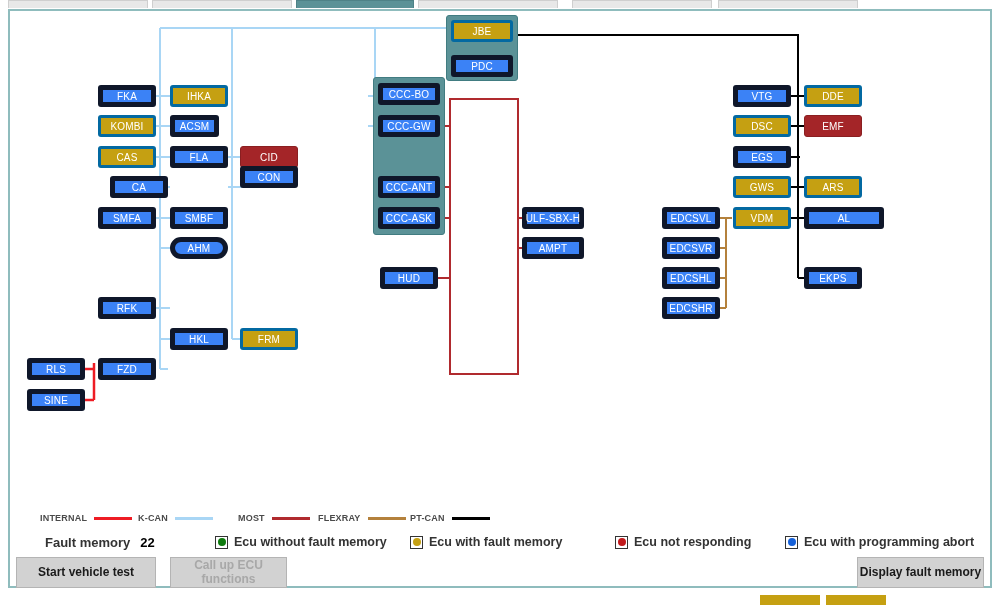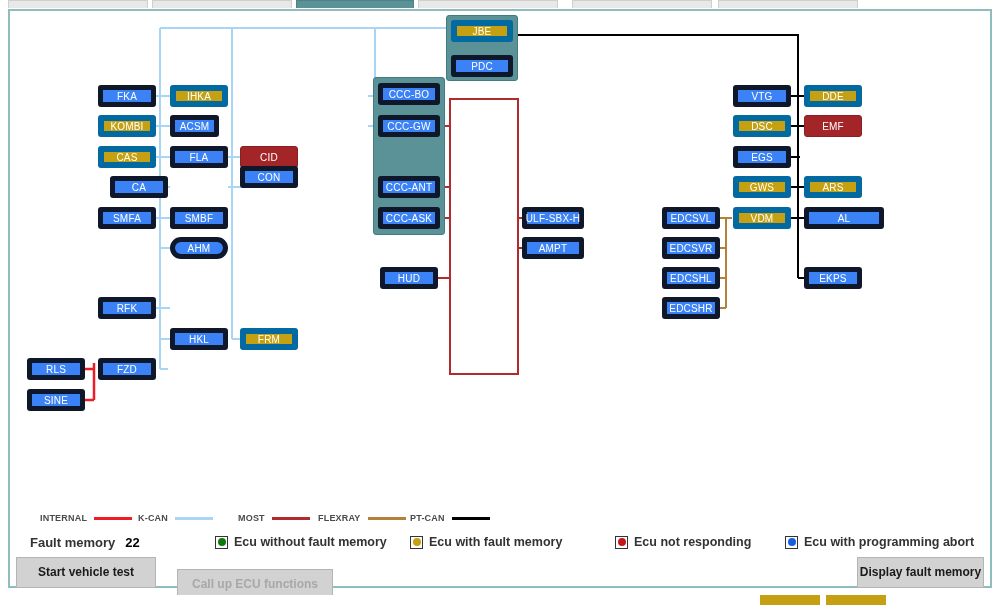--- a/index.html
+++ b/index.html
@@ -29,21 +29,21 @@
   .node {
     position:absolute;
     display:flex; align-items:center; justify-content:center;
     font-size:10px; font-weight:400; color:#ffffff;
     border-radius:3px;
     letter-spacing:0.2px;
     white-space:nowrap;
     z-index:5;
   }
   .n-green  { background:#3b82f6; border:5px solid #0f172a; }
-  .n-gold   { background:#C5A012; border:6px solid #0369a1; }
+  .n-gold   { background:#C5A012; border:3px solid #0369a1; }
   .n-red    { background:#A42528; border:1px solid #8a1f21; }
 
   
   .group {
     position:absolute;
     background:#5B9297;
     border:1px solid #417c81;
     border-radius:3px;
     z-index:3;
   }
@@ -54,21 +54,21 @@
     display:flex; align-items:center;
   }
   .leg-item { display:flex; align-items:center; font-size:9px; font-weight:700;
               color:#4a4a4a; letter-spacing:0.2px; }
   .leg-swatch { display:inline-block; width:38px; height:3px; margin-left:7px; }
 
   .legend-status {
     position:absolute; left:0; top:518px; width:980px; height:26px;
     display:flex; align-items:center;
   }
-  .fm-label { font-size:13px; font-weight:700; color:#333; }
+  .fm-label { font-size:13px; font-weight:700; color:#333;margin-left:15px; }
   .fm-count { font-size:13px; font-weight:700; color:#000; margin-left:10px; }
   .st-item { display:flex; align-items:center; font-size:12.5px; font-weight:700; color:#333; }
   .st-box {
     width:13px; height:13px; border:1px solid #333; background:#fff;
     display:flex; align-items:center; justify-content:center; margin-right:6px;
   }
   .st-dot { width:8px; height:8px; border-radius:50%; }
 
   
   .btnbar { position:absolute; left:0; top:546px; width:980px; height:31px; }
@@ -261,21 +261,21 @@
             <span class="st-box">
               <span class="st-dot" style="background: rgb(21, 96, 216);"></span>
             </span>
             <span>Ecu with programming abort</span>
           </div>
         </div>
     </div>
 
     <div class="btnbar" id="btnbar">
         <div class="btn" style="left: 6px; width: 140px;">Start vehicle test</div>
-        <div class="btn disabled" style="left: 167px; width: 156px; margin-top: 12px;">Call up ECU functions</div>
+        <div class="btn disabled" style="left: 160px; width: 117px;">Call up ECU functions</div>
         <div class="btn" style="left: 847px; width: 127px;">Display fault memory</div>
       </div>
   </div>
 
   <div class="bottom-strip">
     <div class="bs-seg" style="left:0;width:760px;background:#ffffff;"></div>
     <div class="bs-seg" style="left:760px;width:60px;background:#C5A012;"></div>
     <div class="bs-seg" style="left:826px;width:60px;background:#C5A012;"></div>
     <div class="bs-seg" style="left:892px;width:108px;background:#ffffff;"></div>
   </div>

